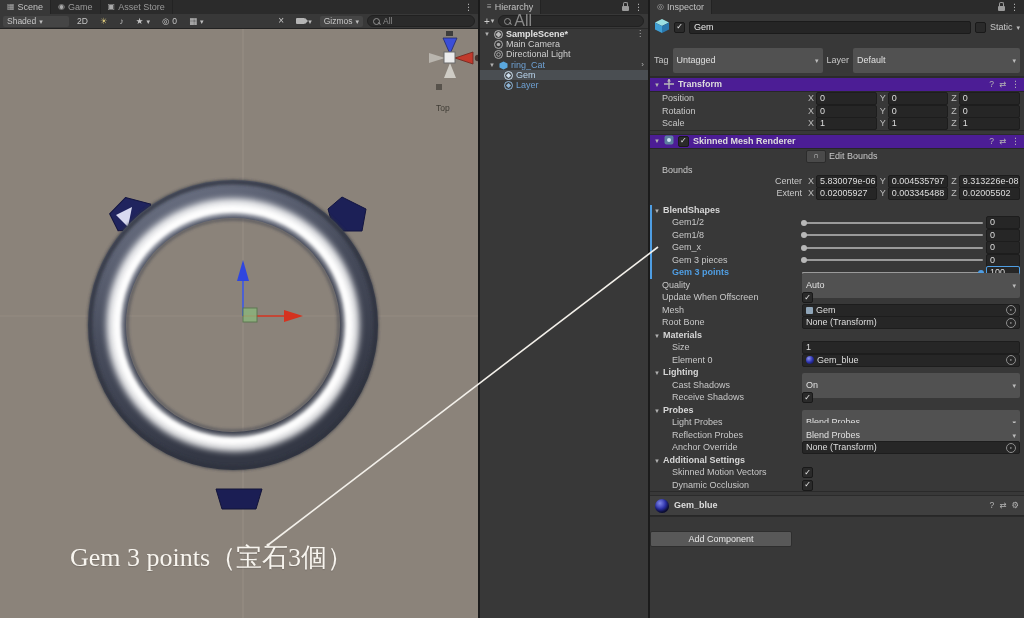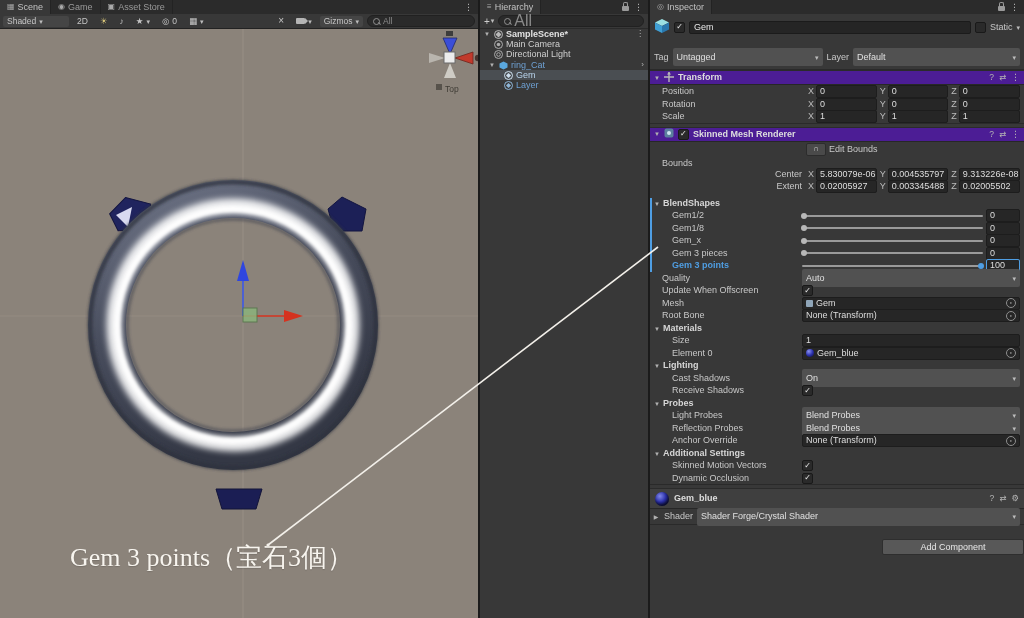--- a/index.html
+++ b/index.html
@@ -41,21 +41,21 @@
   .tbtn.flat{background:transparent;}
   .caret{font-size:7px;color:#bdbdbd;}
   .searchpill{background:#2a2a2a;border:1px solid #212121;border-radius:6px;height:10px;
               display:flex;align-items:center;gap:3px;padding:0 5px;color:#8a8a8a;}
 
   
   #viewport{position:absolute;top:29px;left:0;right:0;bottom:0;background:#8b837a;overflow:hidden;}
   #annotation-text{position:absolute;left:70px;top:511px;font-family:"Liberation Serif","DejaVu Serif",serif;
                    font-size:26px;color:#f8f5ef;white-space:nowrap;text-shadow:0 1px 1px rgba(0,0,0,.15);}
   #top-label{position:absolute;left:436px;top:55px;font-size:8.5px;color:rgba(45,42,36,.8);
-             display:flex;align-items:flex-start;gap:3px;}
+             display:flex;align-items:flex-start;gap:13px;flex-direction:column;}
   #top-label .tcube{width:6px;height:6px;background:rgba(45,42,36,.55);display:inline-block;}
 
   
   #h-toolbar{height:14px;background:#383838;border-bottom:1px solid #2a2a2a;display:flex;align-items:center;gap:4px;padding:0 4px;}
   .plusbtn{color:#cfcfcf;font-size:10px;display:flex;align-items:center;gap:1px;}
   #h-toolbar .searchpill{flex:1;}
   .htree{font-size:9px;color:#cfcfcf;line-height:1;}
   .hrow{height:10.3px;display:flex;align-items:center;gap:3px;position:relative;}
   .hrow .fold{font-size:6px;color:#b0b0b0;width:8px;text-align:center;flex:0 0 auto;}
   .hrow.sel{background:#4a4e52;}
@@ -67,21 +67,21 @@
   
   #inspector-body{font-size:9px;color:#c8c8c8;line-height:1;}
   .gohead{padding:4px 4px 3px 4px;border-bottom:1px solid #2a2a2a;}
   .gorow{display:flex;align-items:center;gap:4px;}
   .gorow+.gorow{margin-top:12px;}
   .namef{flex:1;height:11px;background:#252525;border:1px solid #1b1b1b;border-radius:2px;
          display:flex;align-items:center;padding:0 4px;color:#e6e6e6;}
   .cb{width:9px;height:9px;background:#2a2a2a;border:1px solid #191919;border-radius:2px;
       color:#ececec;font-size:8px;display:flex;align-items:center;justify-content:center;flex:0 0 auto;}
   .cb.on::after{content:"✓";}
-  .dd{height:18px;background:#515151;border-radius:2px;display:flex;align-items:center;
+  .dd{height:25px;background:#515151;border-radius:2px;display:flex;align-items:center;
       padding:0 4px;color:#e0e0e0;gap:3px;min-width:0;}
   .dd .caret{margin-left:auto;}
   .lblsm{color:#c8c8c8;}
 
   .chead{height:13px;background:#4c1d95;border-top:1px solid #2b2b2b;border-bottom:1px solid #272727;
          display:flex;align-items:center;gap:4px;padding:0 4px;color:#dedede;font-weight:bold;}
   .chead .fold{font-size:6px;color:#b0b0b0;}
   .hicons{margin-left:auto;display:flex;gap:5px;color:#b5b5b5;font-weight:normal;font-size:8.5px;align-items:center;}
 
   .irow{height:12.5px;position:relative;}
@@ -120,21 +120,21 @@
   .sep{height:3px;border-top:1px solid #2a2a2a;}
 
   .mathead{height:19px;background:#3f3f3f;border-top:1px solid #2b2b2b;border-bottom:1px solid #272727;
            display:flex;align-items:center;gap:5px;padding:0 5px;color:#dedede;font-weight:bold;}
   .matsphere{width:14px;height:14px;border-radius:50%;
              background:radial-gradient(circle at 35% 30%,#7f86e8,#2a2fa8 45%,#121447 85%);
              box-shadow:inset -1px -2px 3px rgba(0,0,0,.6);}
   .shaderrow{height:15px;display:flex;align-items:center;gap:4px;padding:0 4px 0 2px;}
   .shaderrow .fold{font-size:6px;color:#b0b0b0;width:8px;text-align:center;}
   .shaderrow .dd{flex:1;}
-  .addwrap{padding-top:11px;display:flex;justify-content:flex-end;}
+  .addwrap{padding-top:11px;display:flex;justify-content:flex-start;}
   #add-component-button{width:140px;height:14px;background:#585858;border:1px solid #2e2e2e;border-radius:2px;
                         color:#e8e8e8;display:flex;align-items:center;justify-content:center;font-size:9px;}
 
   
   #overlay-line{position:absolute;inset:0;z-index:40;pointer-events:none;}
 </style>
 </head>
 <body>
 
 <div class="panel" id="scene-panel">
@@ -687,28 +687,20 @@
 
     <div class="mathead">
       <span class="matsphere"></span>
       <span>Gem_blue</span>
       <span class="hicons">
         <span>?</span>
         <span>⇄</span>
         <span>⚙</span>
       </span>
     </div>
-    <div class="shaderrow">
-      <span class="fold">▶</span>
-      <span class="lblsm">Shader</span>
-      <div class="dd">
-        <span>Shader Forge/Crystal Shader</span>
-        <span class="caret">▾</span>
-      </div>
-    </div>
     <div class="sep"></div>
 
     <div class="addwrap">
       <div id="add-component-button">Add Component</div>
     </div>
   </div>
 </div>
 
 <svg id="overlay-line" width="1024" height="618">
   <line x1="268" y1="545" x2="658" y2="247" stroke="#f3f0ea" stroke-width="1.6"></line>

